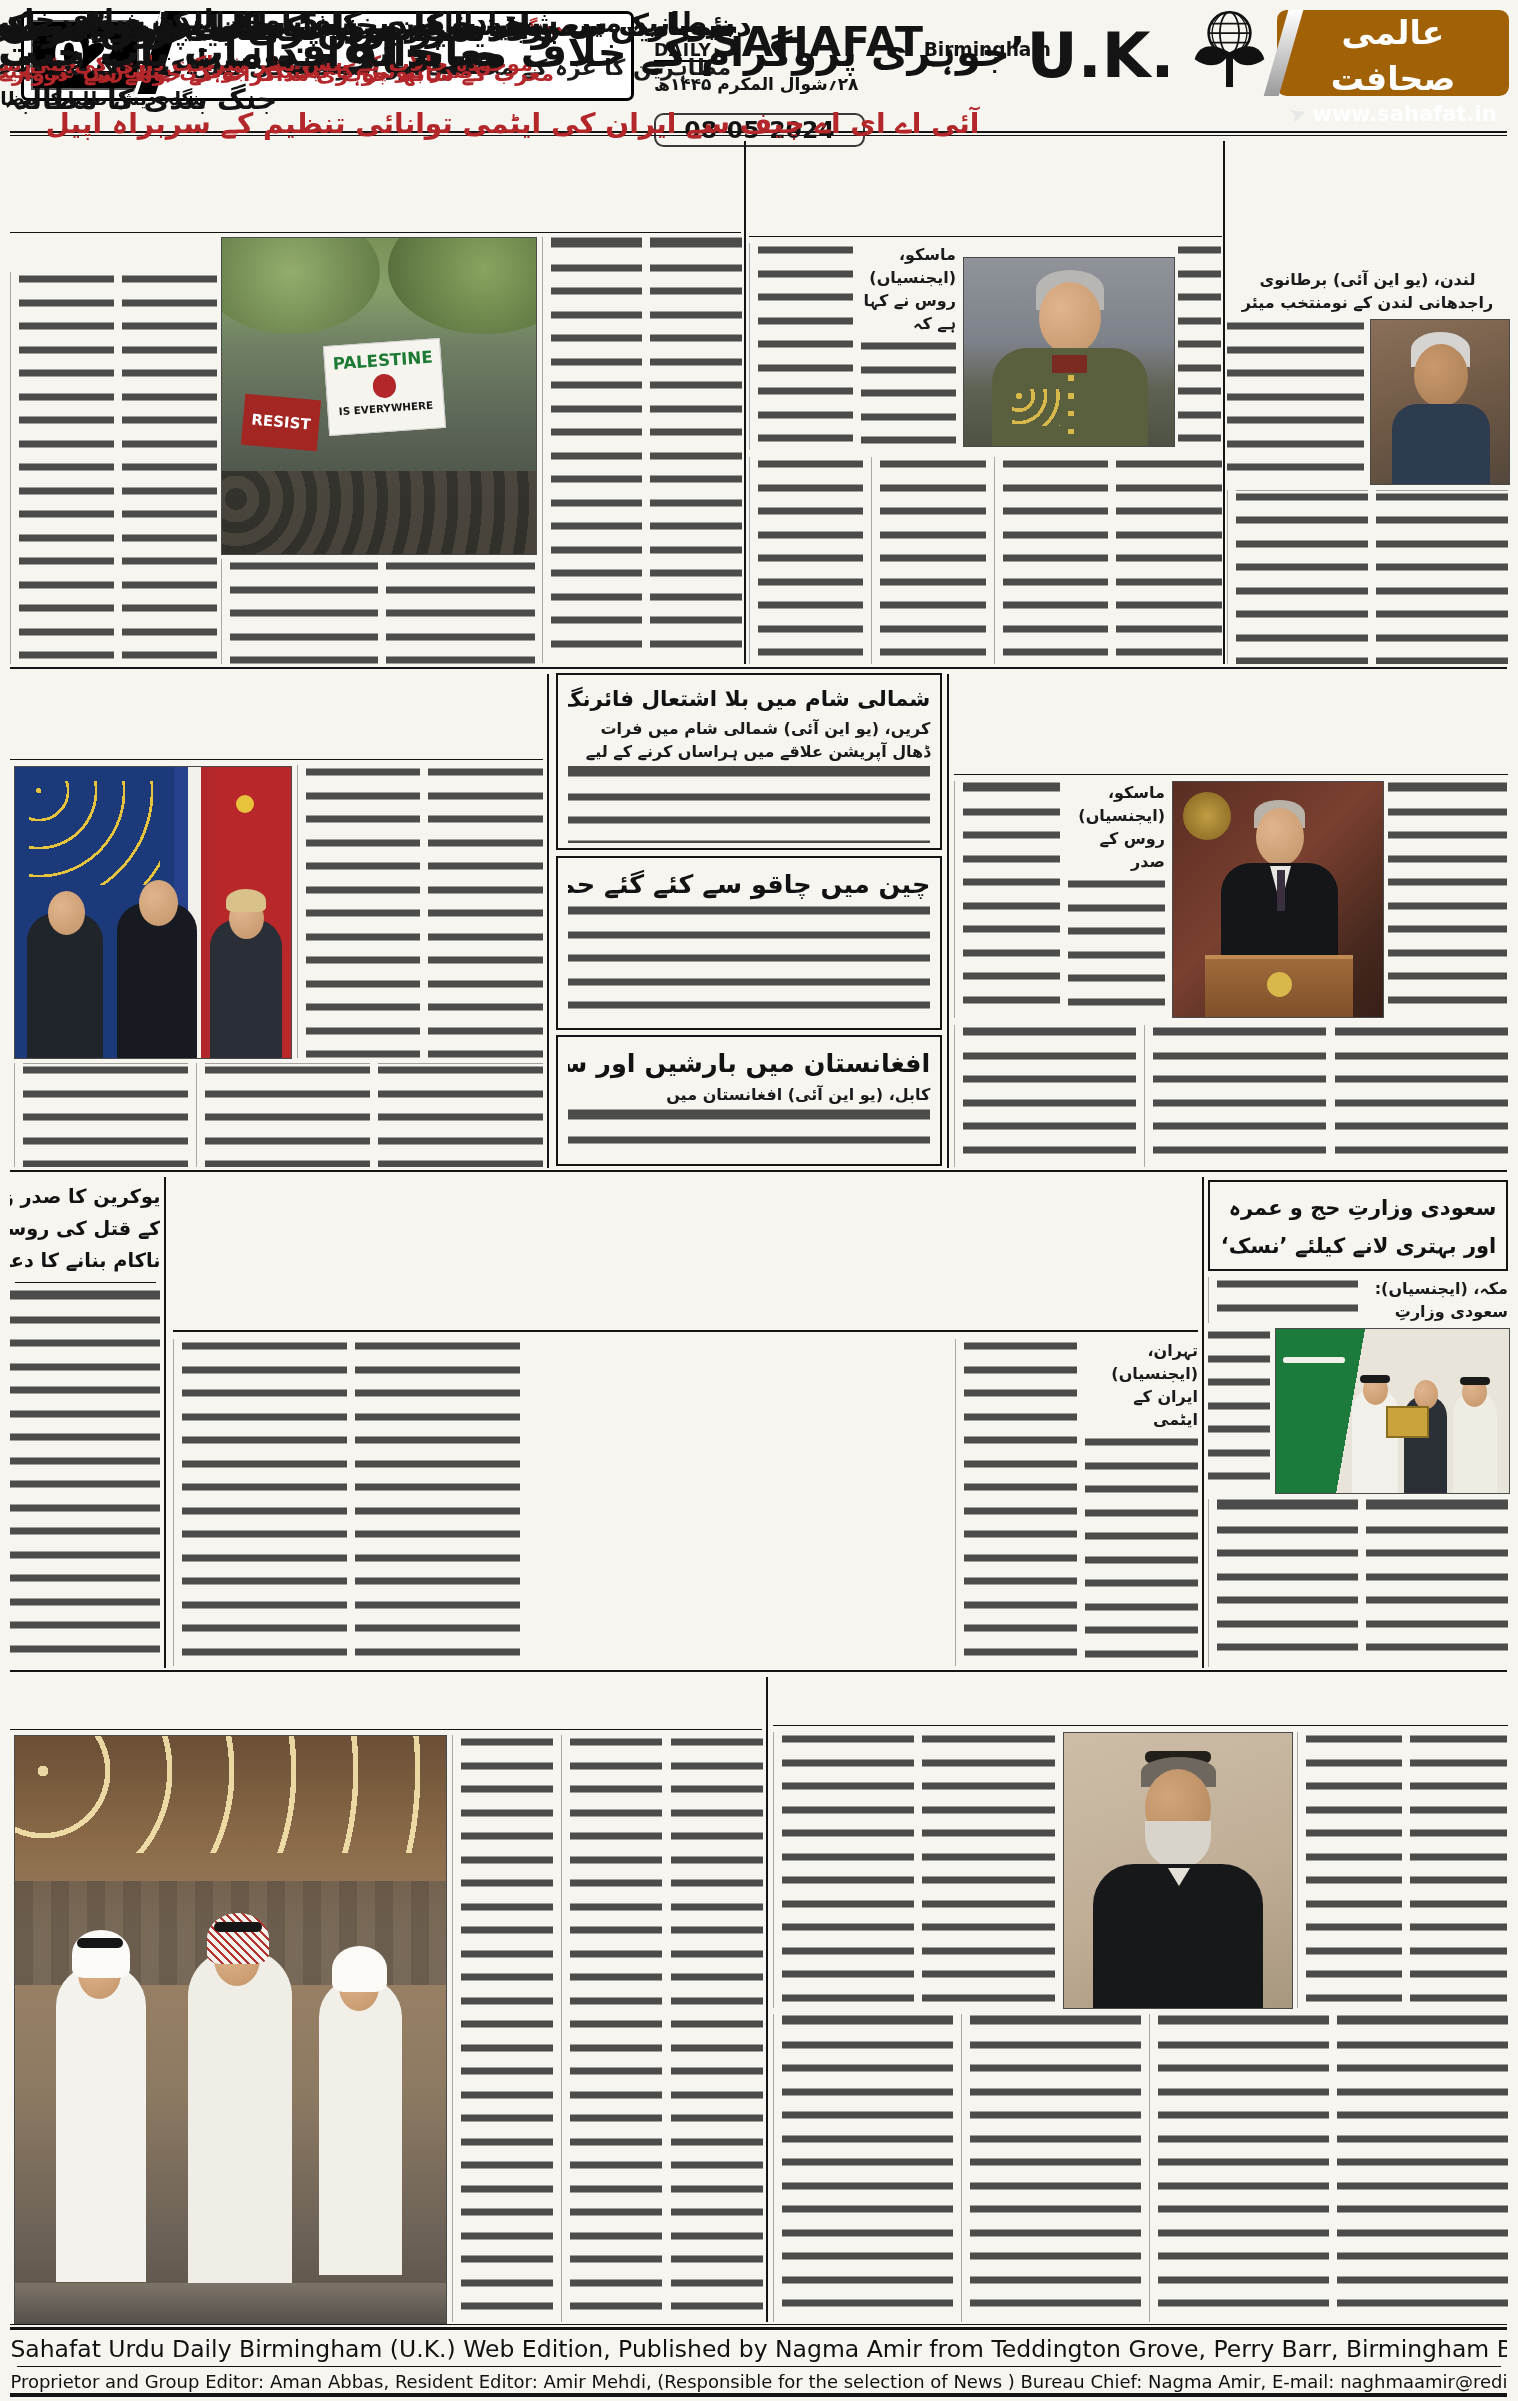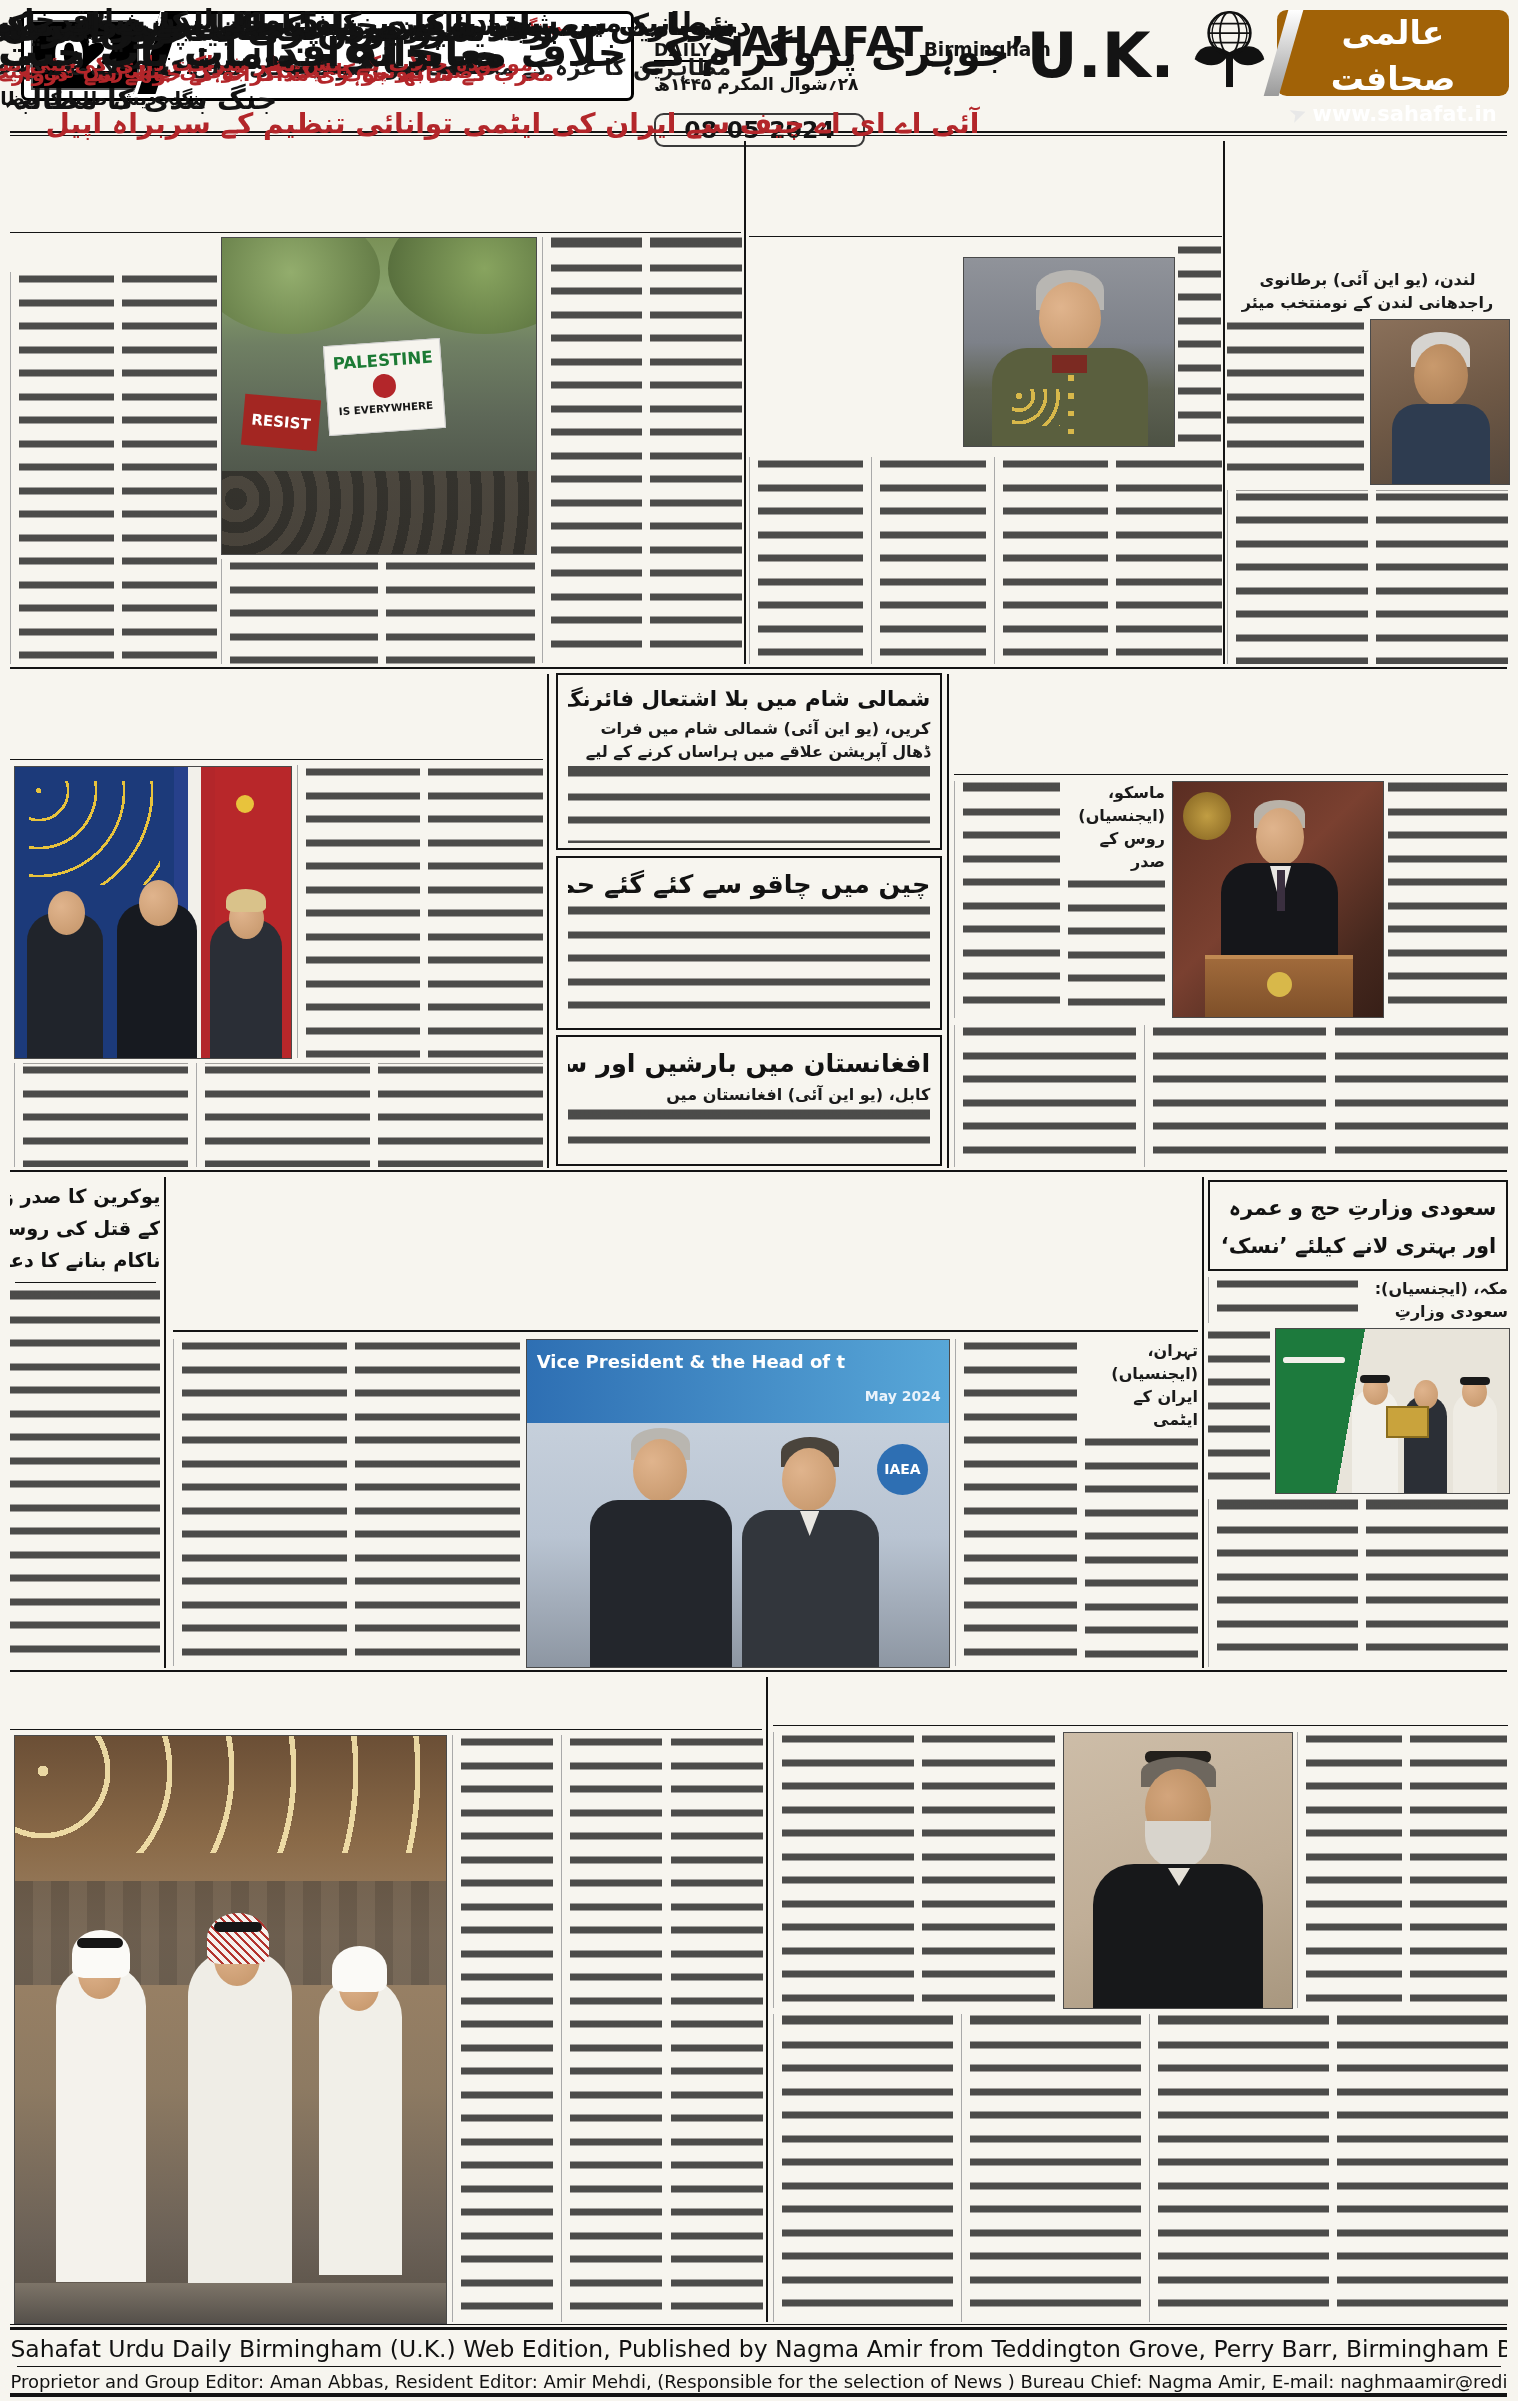--- a/index.html
+++ b/index.html
@@ -117,20 +117,29 @@
     </div>
   </div>
 
   <div class="rule" style="left:744px;top:141px;width:2.1px;height:523px;"></div>
 
   <div class="sec">
     <div class="hl" style="left:749px;top:139px;width:473px;height:55px;font-size:37px;line-height:55px;">فرانس، برطانیہ اور امریکہ سے خطرہ ہے: روس</div>
     <div class="kick" style="left:749px;top:199px;width:473px;height:33px;font-size:20px;line-height:33px;">صدر پیوتین کا ٹیکٹیکل جوہری ہتھیاروں کی تعیناتی کی مشق کا حکم</div>
     <div class="rule" style="left:749px;top:236px;width:473px;height:1.4px;"></div>
 
+    <div class="cols" style="left:749px;top:243px;width:207px;height:207px;">
+      <div class="col">
+        <div class="dl">ماسکو، (ایجنسیاں) روس نے کہا ہے کہ</div>
+        <div class="tx"></div>
+      </div>
+      <div class="col">
+          <div class="tx"></div>
+        </div>
+    </div>
 
     <div class="ph" style="left:963px;top:257px;width:210px;height:188px;background:linear-gradient(180deg,#90939a 0%,#7d8189 45%,#5e6253 70%,#4d5244 100%);">
       <div class="abs" style="left:72px;top:12.4px;width:68px;height:40px;border-radius:50% 50% 0 0;background:#b8b6b2;"></div>
       <div class="face" style="left:75px;top:23.5px;width:62px;height:72px;"></div>
       <div class="abs" style="left:28px;top:90px;width:156px;height:98px;border-radius:35px 35px 0 0;background:#5a5f3e;"></div>
       <div class="abs" style="left:88px;top:97px;width:35px;height:18px;background:#7b2a22;"></div>
       <div class="abs" style="left:48px;top:131px;width:48px;height:37px;background:repeating-radial-gradient(circle at 7px 7px,#d8b84a 0 3.5px,transparent 3.5px 12.4px);"></div>
       <div class="abs" style="left:104px;top:117px;width:5.5px;height:62px;background:repeating-linear-gradient(to bottom,#d8b84a 0 5.5px,transparent 5.5px 18px);"></div>
     </div>
 
@@ -314,36 +323,20 @@
 
     <div class="cols" style="left:173px;top:1339px;width:347px;height:327px;">
       <div class="col">
           <div class="tx"></div>
         </div>
       <div class="col">
           <div class="tx"></div>
         </div>
     </div>
 
-    <div class="ph" style="left:526px;top:1339px;width:422px;height:327px;background:linear-gradient(180deg,#cfd8e2 0%,#b9c4d2 60%,#8d96a2 100%);">
-      <div class="abs" style="left:0;top:0;width:422px;height:83px;background:linear-gradient(90deg,#2e6fb3,#58a7d8);">
-        <div style="color:#fff;font-size:18px;font-weight:700;padding:11px 9.7px 0 9.7px;white-space:nowrap;overflow:hidden;">Vice President &amp; the Head of t</div>
-        <div style="position:absolute;right:8.3px;top:48px;color:#eaf3fb;font-size:14px;font-weight:700;">May 2024</div>
-      </div>
-      <div class="abs" style="right:21px;top:104px;width:51px;height:51px;border-radius:50%;background:#2e6fb3;color:#fff;font-size:14px;font-weight:800;text-align:center;line-height:51px;">
-        <span>IAEA</span>
-      </div>
-      <div class="abs" style="left:104px;top:88px;width:59px;height:32px;border-radius:50% 50% 0 0;background:#b9b6b0;"></div>
-      <div class="face" style="left:106px;top:99px;width:54px;height:63px;"></div>
-      <div class="suit" style="left:63px;top:160px;width:142px;height:167px;background:#23262c;"></div>
-      <div class="abs" style="left:254px;top:97px;width:58px;height:30px;border-radius:50% 50% 0 0;background:#4a443c;"></div>
-      <div class="face" style="left:255px;top:108px;width:54px;height:63px;"></div>
-      <div class="suit" style="left:215px;top:170px;width:137px;height:157px;background:#32363c;"></div>
-      <div class="abs" style="left:273px;top:171px;width:19.3px;height:25px;background:#e9e7e2;clip-path:polygon(0 0,100% 0,50% 100%);"></div>
-    </div>
 
     <div class="cols" style="left:955px;top:1339px;width:243px;height:327px;">
       <div class="col">
         <div class="dl">تہران، (ایجنسیاں) ایران کے ایٹمی</div>
         <div class="tx"></div>
       </div>
       <div class="col">
           <div class="tx"></div>
         </div>
     </div>

